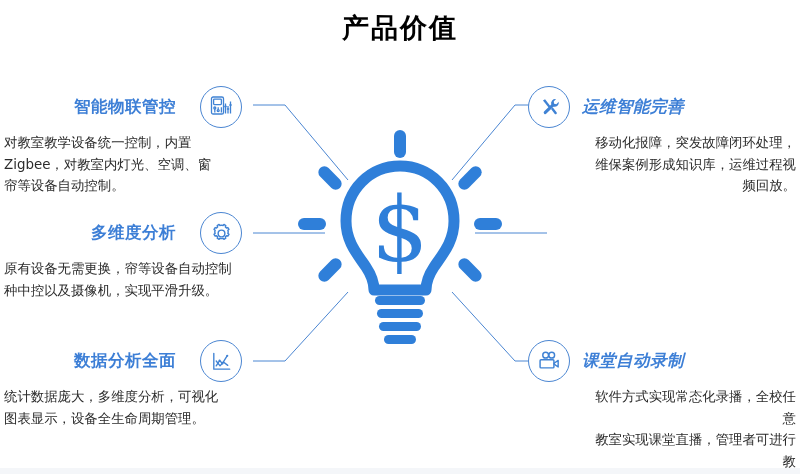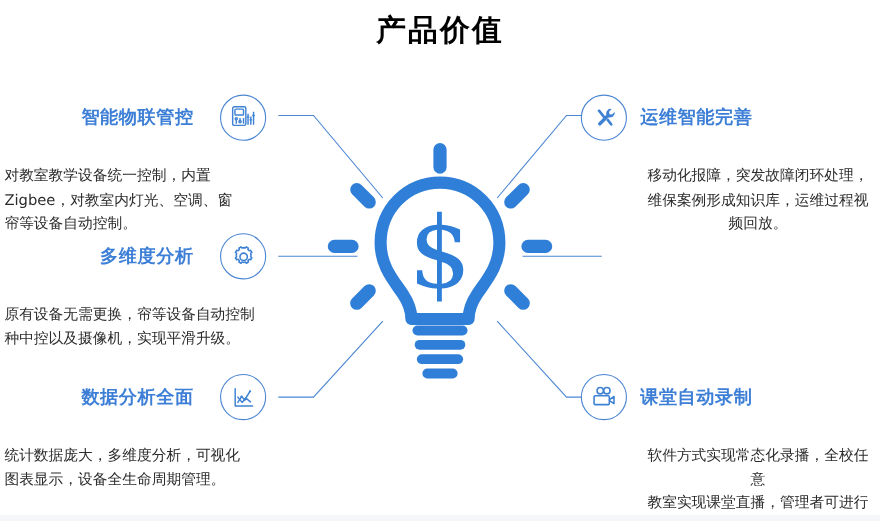--- a/index.html
+++ b/index.html
@@ -68,48 +68,48 @@
     justify-content: flex-start;
   }
   .feature-title {
     font-size: 16.5px;
     font-weight: 700;
     color: #3d7fd6;
     letter-spacing: 0.5px;
     white-space: nowrap;
   }
   .feature.left .feature-title { margin-right: 24px; }
-  .feature.right .feature-title { margin-left: 12px; }
+  .feature.right .feature-title { margin-left: 12px; font-style: italic; }
 
   .icon-circle {
     width: 42px;
     height: 42px;
     border-radius: 50%;
     border: 1.4px solid #4b86d2;
     box-sizing: border-box;
     display: flex;
     align-items: center;
     justify-content: center;
     flex: 0 0 42px;
     background: #ffffff;
   }
   .icon-circle svg { display: block; }
 
   .feature-desc {
     font-size: 13.4px;
     line-height: 1.62;
     color: #2b2b2b;
-    margin-top: 20px;
+    margin-top: 2px;
     white-space: pre-line;
   }
   .feature.left .feature-desc {
     text-align: left;
   }
   .feature.right .feature-desc {
-    text-align: center;
+    text-align: right;
   }
 
   
   .feature.left  { width: 238px; left: 4px; }
   .feature.right { width: 268px; left: 528px; }
 
   .feature.right .feature-desc { margin-left: 54px; }
 
   #f-left-1  { top: 84px; }
   #f-left-2  { top: 210px; }

